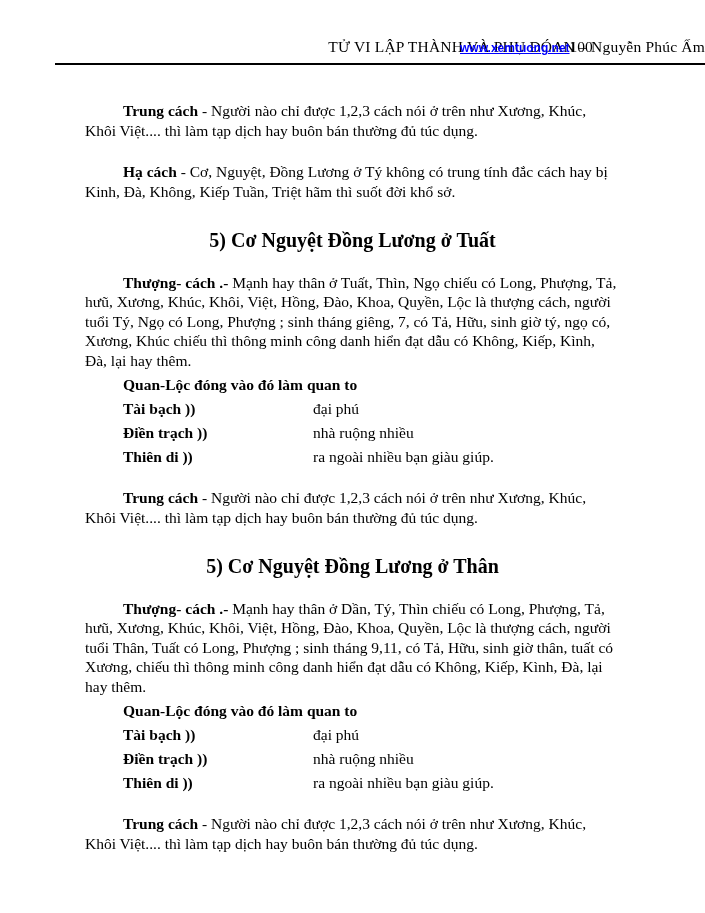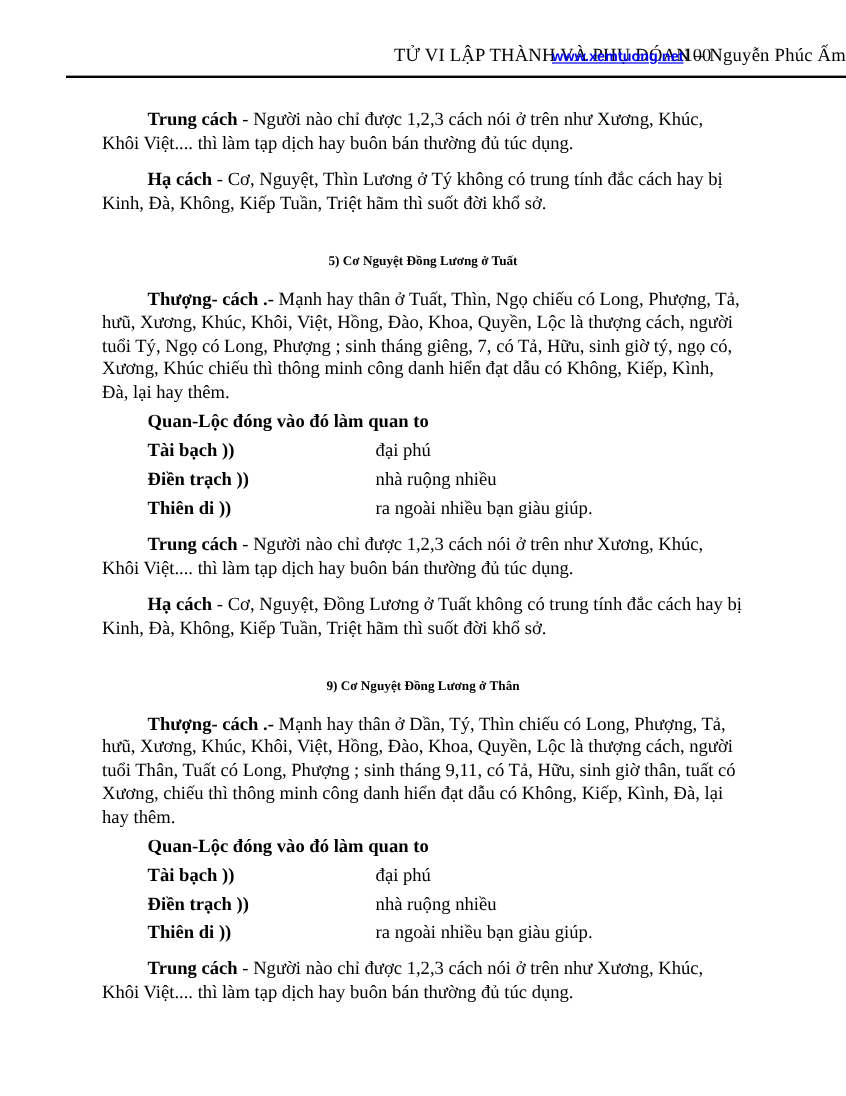--- a/index.html
+++ b/index.html
@@ -36,31 +36,31 @@
   .rule {
     margin-left: 55px;
     margin-top: 4px;
     border-top: 2px solid #000;
     width: 650px;
   }
 
   
   .content { padding: 14px 85px 0 85px; font-size: 15.5px; }
   .para {
-    margin-top: 11px;
+    margin-top: 22px;
     line-height: 19.5px;
     text-indent: 38px;
     text-align: left;
   }
   .para b { font-weight: bold; }
   .section-heading {
     margin: 30px 0 6px 0;
     text-align: center;
     font-weight: bold;
-    font-size: 11px;
+    font-size: 20px;
     line-height: 19.5px;
   }
   .lrow {
     margin: 4.5px 0 0 38px;
     line-height: 19.5px;
     display: flex;
   }
   .llabel { min-width: 146px; white-space: pre; font-weight: bold; }
   .lvalue { white-space: pre; margin-left: 44px; }
 </style>
@@ -73,21 +73,21 @@
     <span class="header-title">TỬ VI LẬP THÀNH VÀ PHỤ ĐÓAN – Nguyễn Phúc Ấm</span>
     <span class="header-right">
       <a class="header-link">www.xemtuong.net</a><span class="header-page">100</span>
     </span>
   </div>
   <div class="rule"></div>
 
   <div class="content">
 
     <p class="para"><b>Trung cách</b><span> - Người nào chỉ được 1,2,3 cách nói ở trên như  Xương, Khúc, Khôi Việt.... thì làm tạp dịch hay buôn bán thường đủ túc dụng.</span></p>
-    <p class="para"><b>Hạ cách</b><span> - Cơ, Nguyệt, Thìn Lương ở Tý không có trung tính đắc cách hay bị Kinh, Đà, Không, Kiếp Tuần, Triệt hãm  thì suốt đời khổ sở.</span></p>
+    <p class="para"><b>Hạ cách</b><span> - Cơ, Nguyệt, Đồng Lương ở Tý không có trung tính đắc cách hay bị Kinh, Đà, Không, Kiếp Tuần, Triệt hãm  thì suốt đời khổ sở.</span></p>
 
     <h2 class="section-heading">5) Cơ Nguyệt Đồng Lương ở Tuất</h2>
     <p class="para"><b>Thượng- cách .-</b><span> Mạnh hay thân ở Tuất, Thìn, Ngọ chiếu có Long, Phượng, Tả, hưũ, Xương, Khúc, Khôi, Việt, Hồng, Đào, Khoa, Quyền, Lộc là thượng cách, người tuổi Tý, Ngọ có Long, Phượng ; sinh tháng giêng, 7, có Tả, Hữu, sinh giờ tý, ngọ có, Xương, Khúc chiếu thì thông minh công danh hiển đạt dẫu có Không, Kiếp, Kình, Đà, lại hay thêm.</span></p>
 
     <div class="lrow">
       <span class="llabel">Quan-Lộc đóng vào đó làm quan to</span>
       <span class="lvalue"></span>
     </div>
     <div class="lrow">
       <span class="llabel">Tài bạch ))</span>
@@ -96,23 +96,22 @@
     <div class="lrow">
       <span class="llabel">Điền trạch ))</span>
       <span class="lvalue">nhà ruộng nhiều</span>
     </div>
     <div class="lrow">
       <span class="llabel">Thiên di ))</span>
       <span class="lvalue">ra ngoài nhiều bạn giàu giúp.</span>
     </div>
 
     <p class="para"><b>Trung cách</b><span> - Người nào chỉ được 1,2,3 cách nói ở trên như  Xương, Khúc, Khôi Việt.... thì làm tạp dịch hay buôn bán thường đủ túc dụng.</span></p>
-    <p class="para"><b>Hạ cách</b><span> - Cơ, Nguyệt, Đồng Lương ở Tuất không có trung tính đắc cách hay bị Kinh, Đà, Không, Kiếp Tuần, Triệt hãm thì suốt đời khổ sở.</span></p>
 
-    <h2 class="section-heading">9) Cơ Nguyệt Đồng Lương ở Thân</h2>
+    <h2 class="section-heading">5) Cơ Nguyệt Đồng Lương ở Thân</h2>
     <p class="para"><b>Thượng- cách .-</b><span> Mạnh hay thân ở Dần, Tý, Thìn chiếu có Long, Phượng, Tả, hưũ, Xương, Khúc, Khôi, Việt, Hồng, Đào, Khoa, Quyền, Lộc là thượng cách, người tuổi Thân, Tuất có Long, Phượng ; sinh tháng 9,11, có Tả, Hữu, sinh giờ thân, tuất có Xương, chiếu thì thông minh công danh hiển đạt dẫu có Không, Kiếp, Kình, Đà, lại hay thêm.</span></p>
 
     <div class="lrow">
       <span class="llabel">Quan-Lộc đóng vào đó làm quan to</span>
       <span class="lvalue"></span>
     </div>
     <div class="lrow">
       <span class="llabel">Tài bạch ))</span>
       <span class="lvalue">đại phú</span>
     </div>

